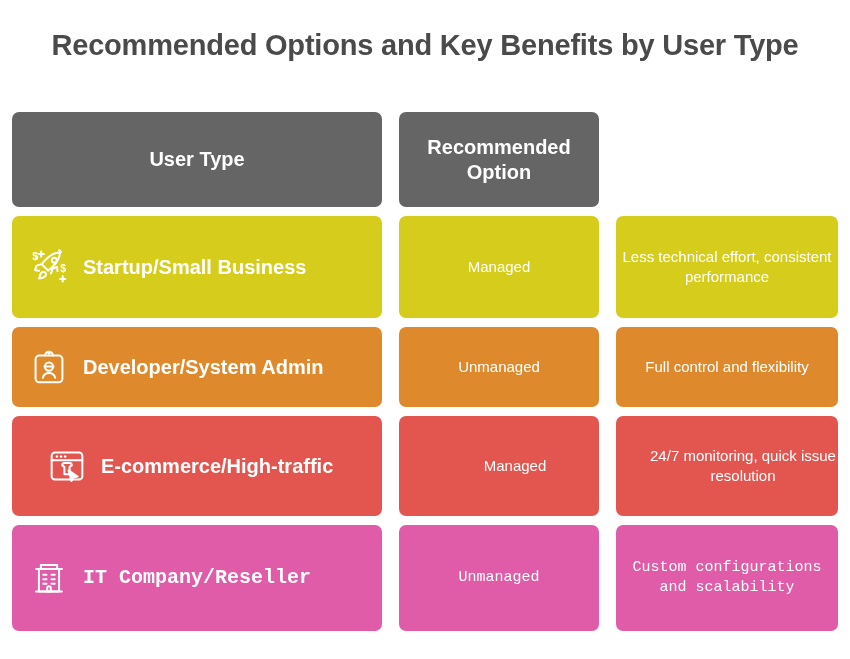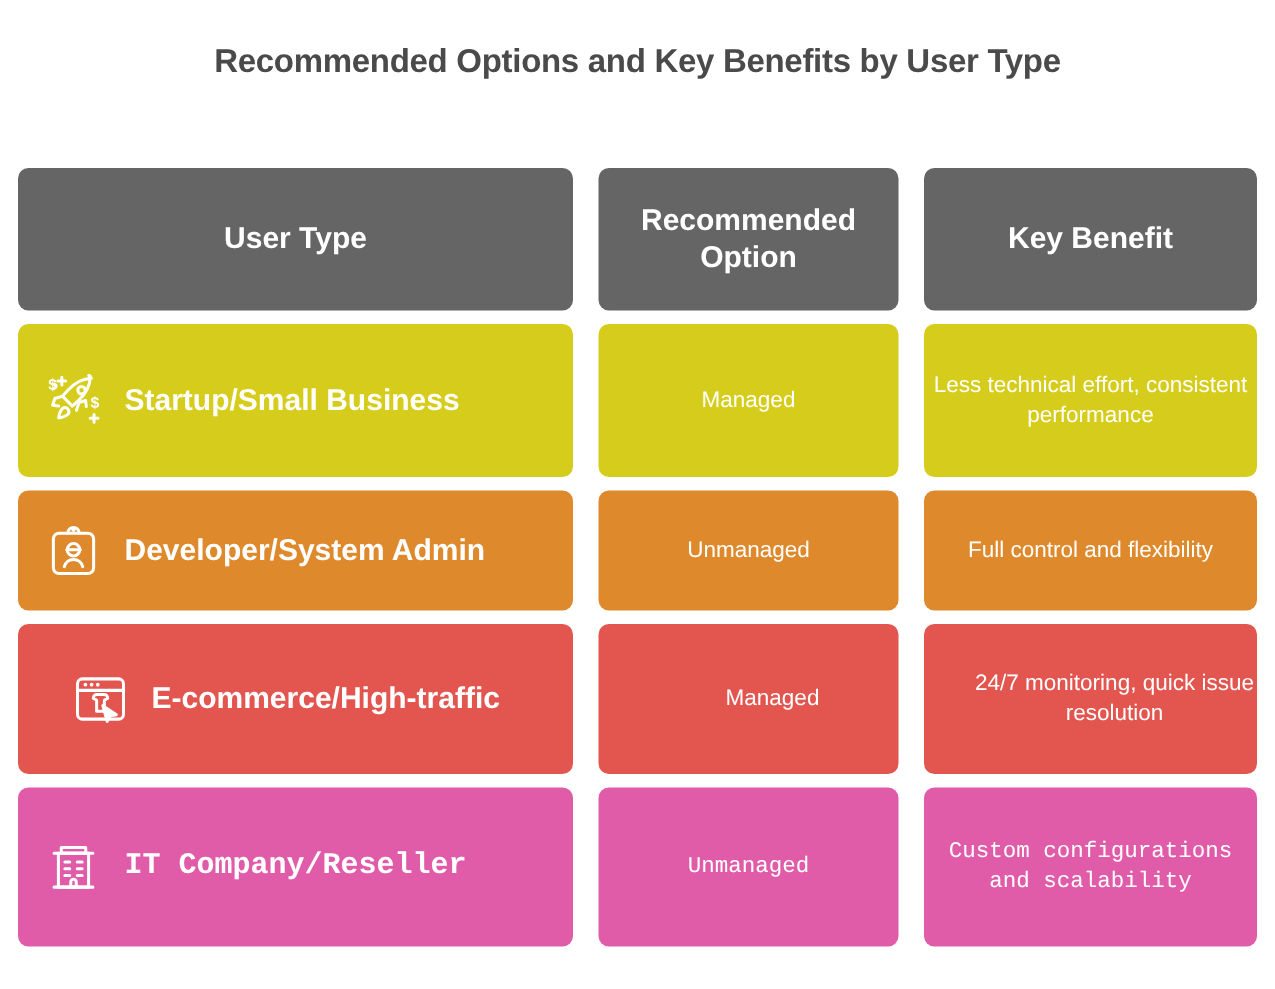--- a/index.html
+++ b/index.html
@@ -18,21 +18,21 @@
     width: 850px;
     height: 659px;
     background: #ffffff;
   }
   .title {
     position: absolute;
     top: 28px;
     left: 0;
     width: 850px;
     text-align: center;
-    font-size: 22px;
+    font-size: 29px;
     font-weight: bold;
     color: #4a4a4a;
     letter-spacing: -0.2px;
     line-height: 1.2;
   }
   .table {
     position: absolute;
     top: 112px;
     left: 12px;
     width: 728px;
@@ -114,21 +114,20 @@
 
 <div class="page">
 
   <div class="title">Recommended Options and Key Benefits by User Type</div>
 
   <div class="table">
 
     <div class="row header">
       <div class="cell col1">User Type</div>
       <div class="cell col2">Recommended Option</div>
-      <div class="cell col3">Key Benefit</div>
     </div>
 
     <div class="row row-body row-1">
       <div class="cell col1">
         <span class="usertype-inner">
           <span class="icon">
             <svg viewBox="0 0 48 48" fill="none" stroke="#ffffff" stroke-width="2.1" stroke-linecap="round" stroke-linejoin="round">
               <path d="M36.5 8.5c-6.5 0.3-11.8 3.3-16.4 8.3l-3.8 4.2 6.9 6.9 4.2-3.8c5-4.6 8-9.9 8.3-16.4a1 1 0 0 0-1.1-1.1z"></path>
               <circle cx="29.6" cy="16.9" r="2.6"></circle>
               <path d="M16.3 21 11 22.6l-1.5 4.7 4.2 0.5"></path>

